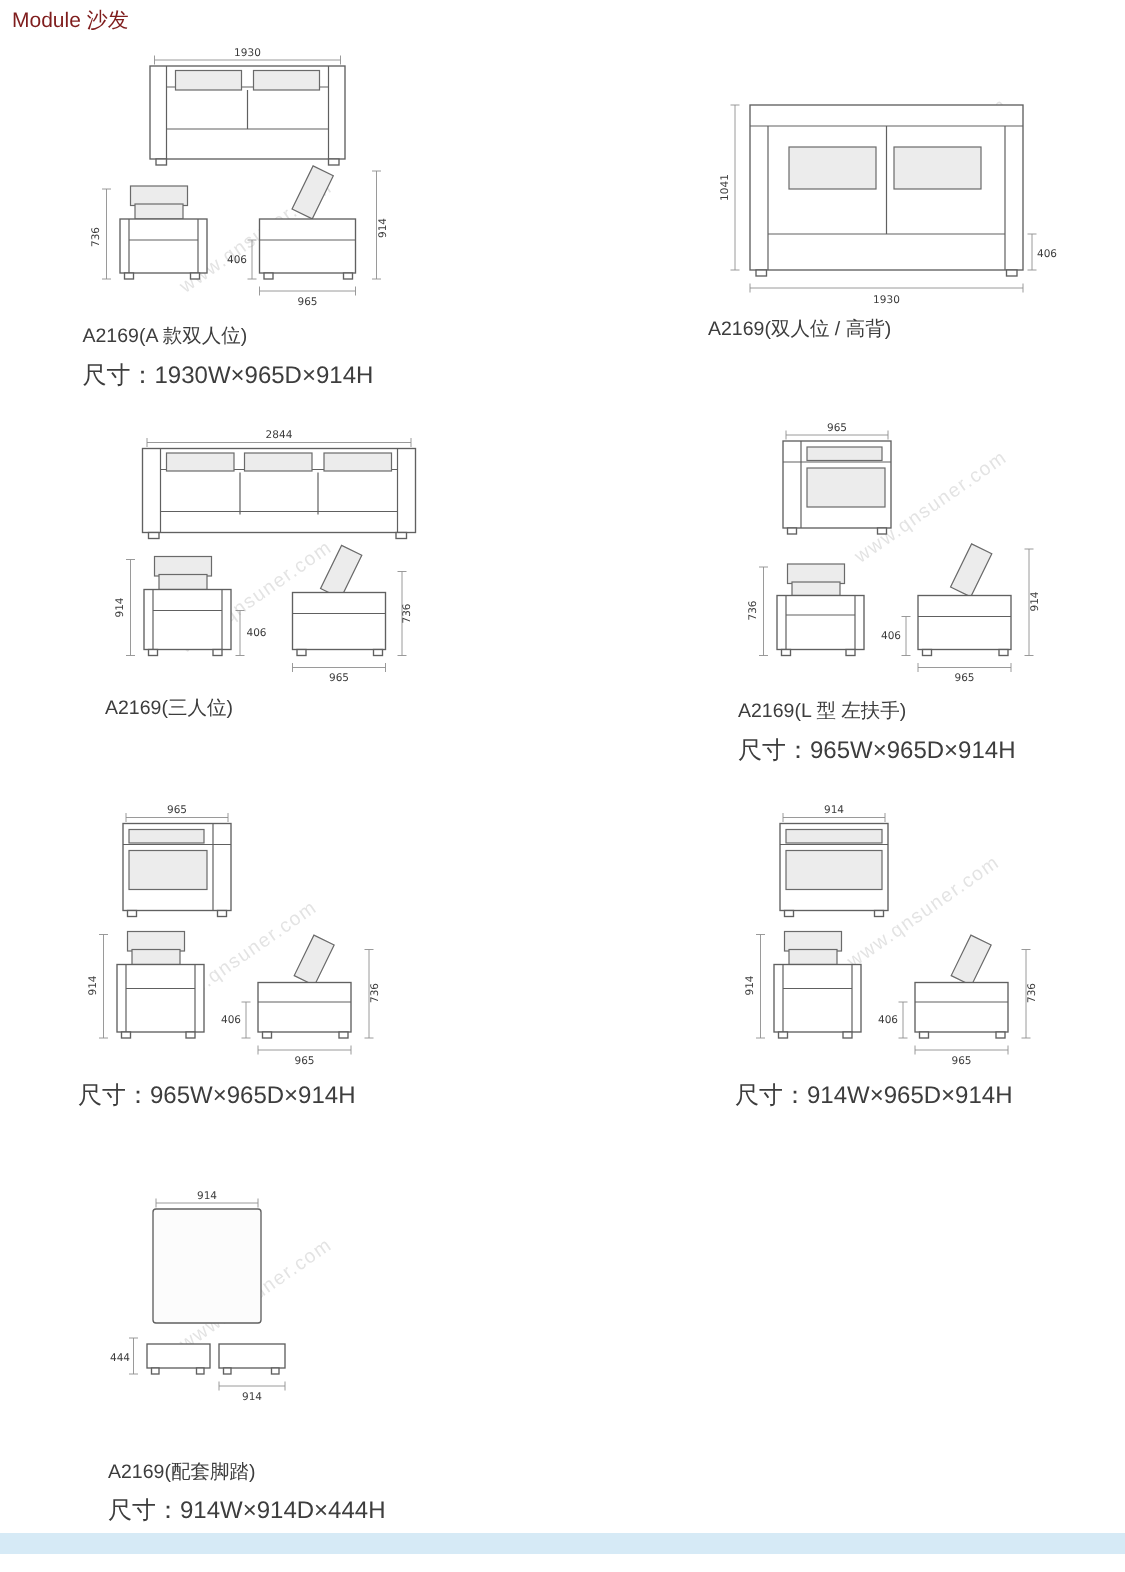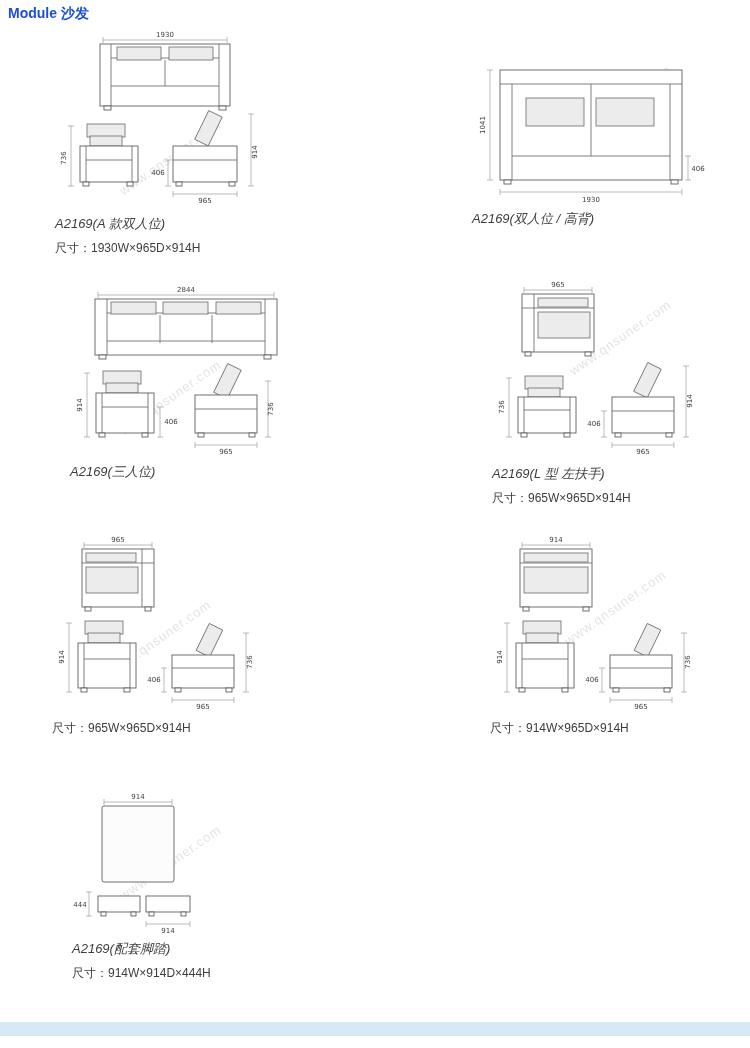--- a/index.html
+++ b/index.html
@@ -1,24 +1,24 @@
 <!DOCTYPE html>
 <html><head>
 <meta charset="utf-8">
 <style>
   html,body { margin:0; padding:0; }
   body {
     width:750px; height:1048px; position:relative; background:#ffffff;
     font-family:"Liberation Sans","DejaVu Sans",sans-serif; overflow:hidden;
   }
-  .header { position:absolute; left:8px; top:5px; font-size:14px; color:#1d4ed8;font-weight:bold; }
+  .header { position:absolute; left:8px; top:5px; font-size:14px; color:#7f1d1d; }
   .cell { position:absolute; text-align:left; }
-  .title { font-size:13px; color:#3d3d3d; margin-top:2px;font-style:italic; }
-  .size  { font-size:12px; color:#3d3d3d; margin-top:7px; }
-  .title.pad { margin-top:0; }
+  .title { font-size:13px; color:#3d3d3d; margin-top:2px; }
+  .size  { font-size:16px; color:#3d3d3d; margin-top:7px; }
+  .title.pad { margin-top:32px; }
   .watermark {
     position:absolute; color:rgba(100,100,100,0.18); font-size:13px;
     transform:rotate(-35deg); letter-spacing:1px; white-space:nowrap; pointer-events:none;
   }
   .bottom-bar { position:absolute; left:0; top:1022px; width:750px; height:14px; background:#d6eaf6; }
   svg { display:block; margin:0 auto; }
   svg .body { fill:#ffffff; stroke:#606060; stroke-width:0.9; }
   svg .pane { fill:#fcfcfc; stroke:#606060; stroke-width:0.9; }
   svg .cush { fill:#ececec; stroke:#6a6a6a; stroke-width:0.8; }
   svg .ln   { stroke:#606060; stroke-width:0.8; fill:none; }

